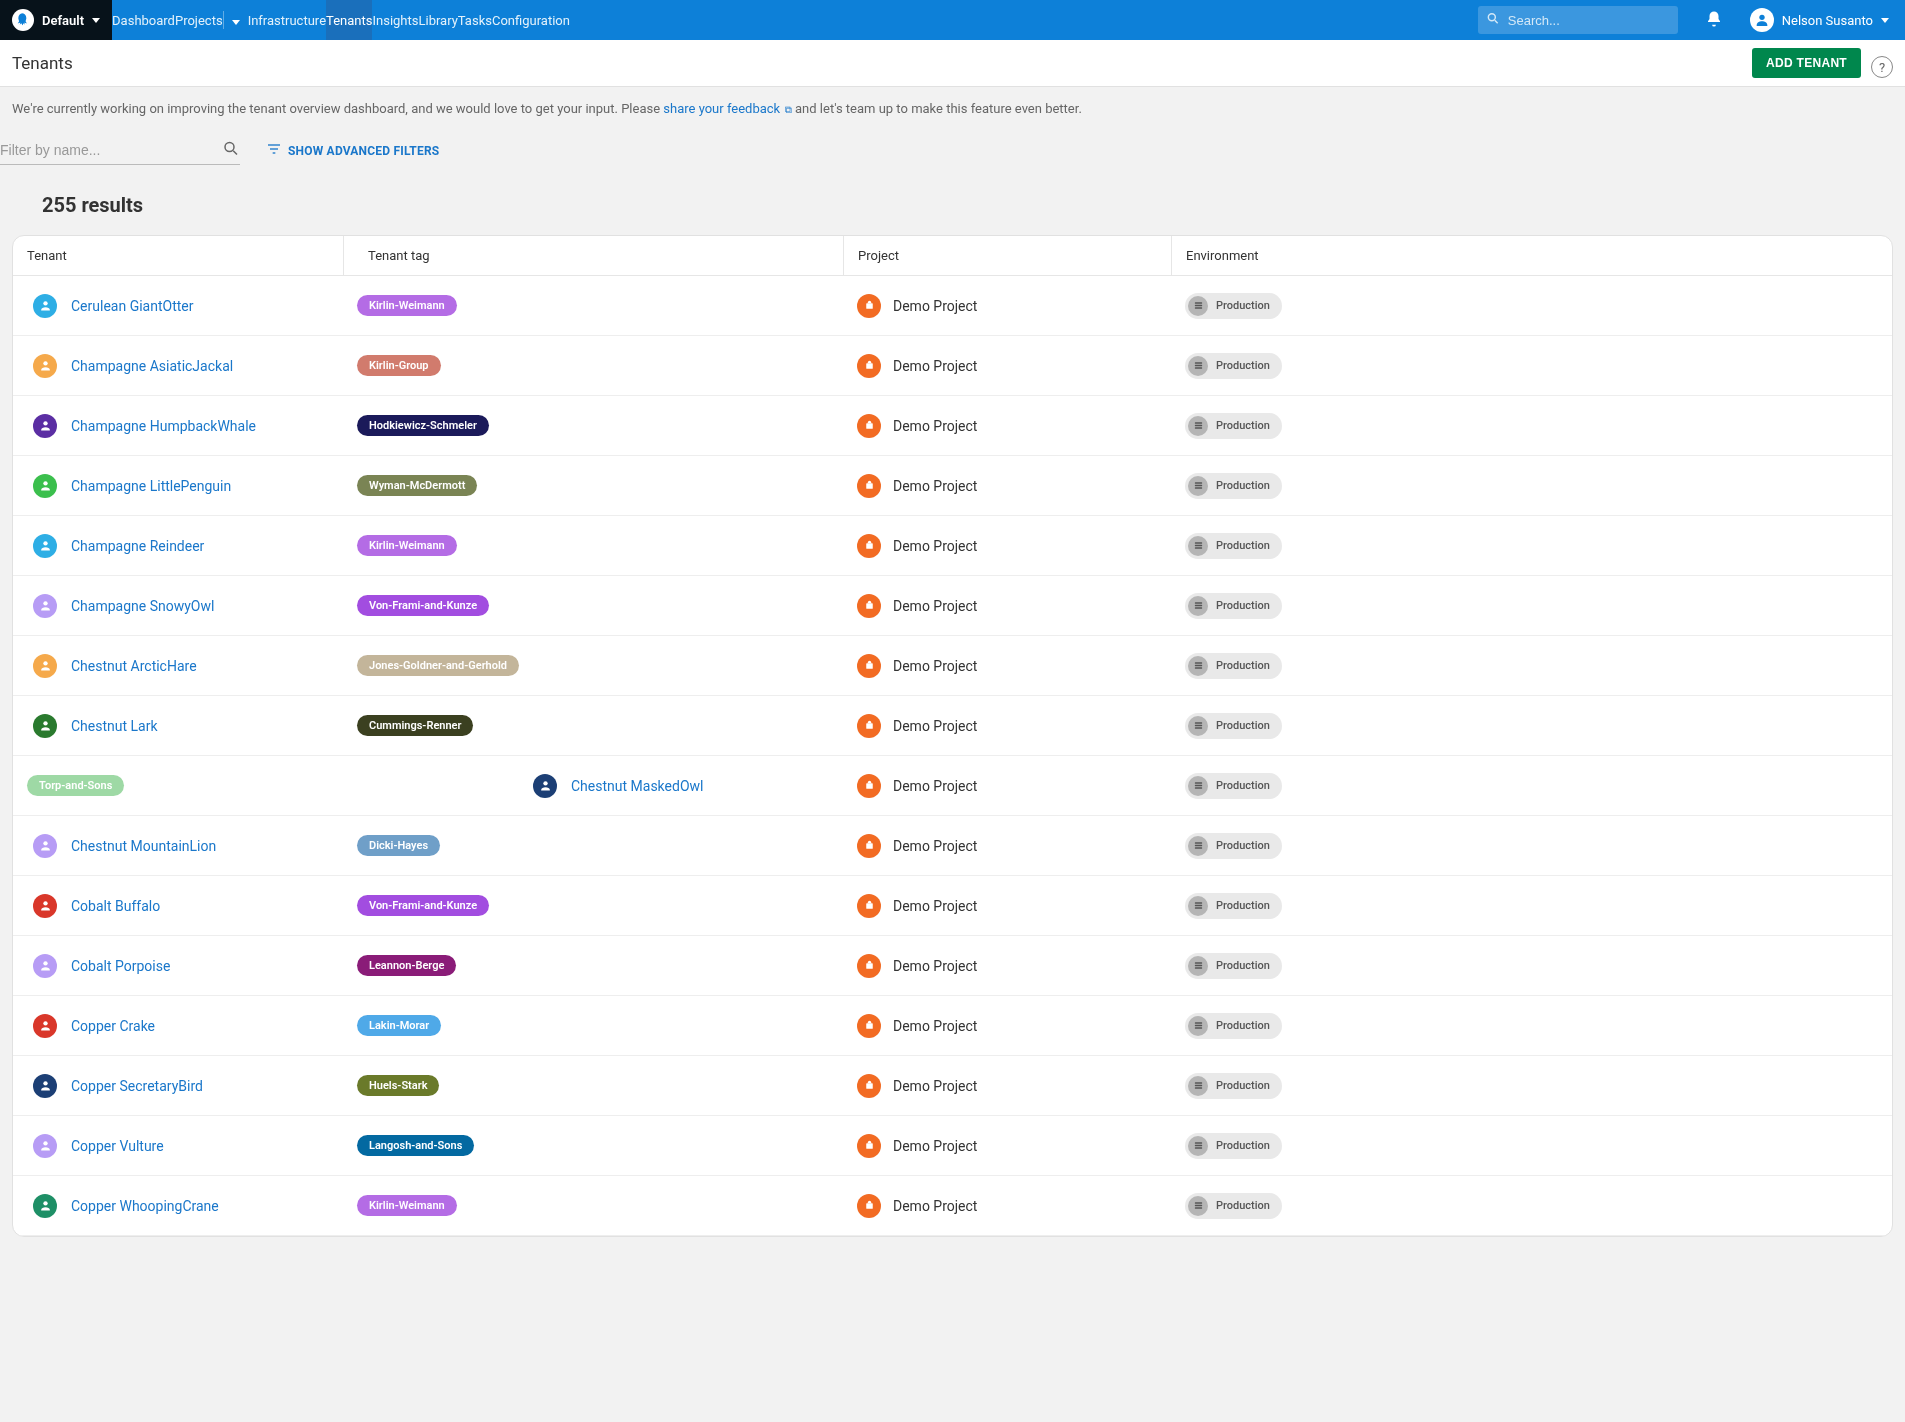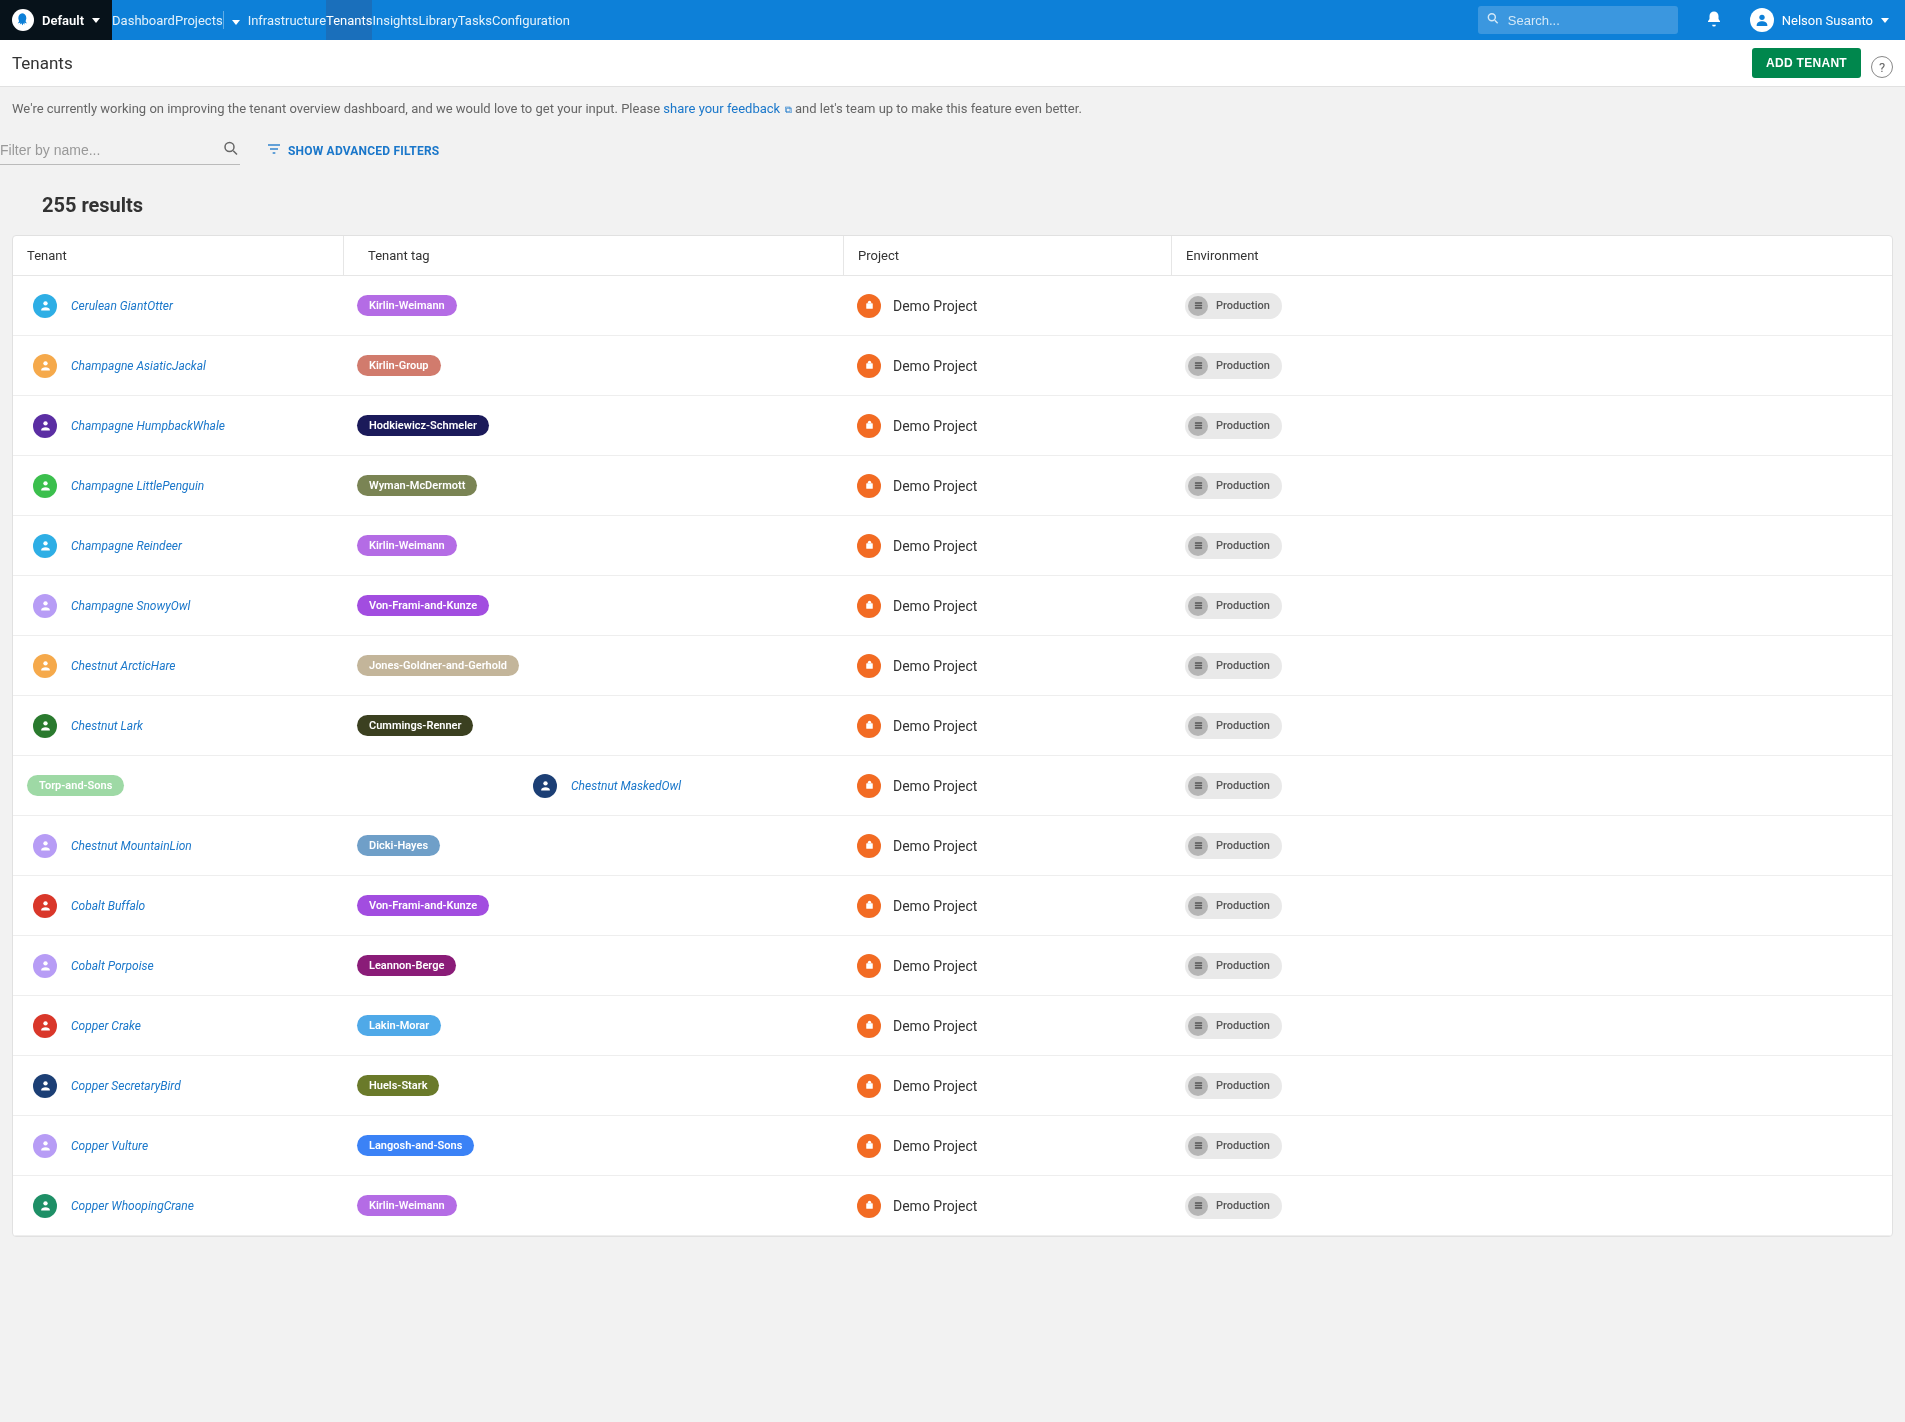--- a/index.html
+++ b/index.html
@@ -43,36 +43,36 @@
   .filter-input { border: none; background: transparent; width: 100%; padding: 6px 30px 6px 0; font-size: 14px; color: #333; }
   .filter-input::placeholder { color: #999; }
   .filter-search-icon { position: absolute; right: 0; top: 50%; transform: translateY(-50%); color: #666; }
   .adv-filters { display: flex; align-items: center; gap: 6px; color: #1a77ca; font-size: 12px; font-weight: 700; letter-spacing: 0.2px; cursor: pointer; }
   .adv-filters .f-icon { color: #1a77ca; }
 
   
   .results-count { padding: 20px 0 18px 42px; font-size: 20px; font-weight: 700; color: #333; }
 
   
-  .card { background: #fff; border: 1px solid #e1e1e1; border-radius: 4px; margin: 0 12px 40px; overflow: hidden; }
+  .card { background: #fff; border: 1px solid #e1e1e1; border-radius: 12px; margin: 0 12px 40px; overflow: hidden; }
 
   .thead { display: flex; border-bottom: 1px solid #e6e6e6; }
   .th { padding: 12px 14px; font-size: 13px; color: #333; }
   .col-tenant { width: 330px; }
   .col-tag { width: 500px; padding-left: 24px; }
   .col-proj { width: 328px; }
   .col-env { flex: 1; }
   .th-sep { border-left: 1px solid #e6e6e6; }
 
   .trow { display: flex; align-items: center; border-bottom: 1px solid #eee; min-height: 60px; }
   .td { padding: 10px 14px; font-size: 14px; }
   .td.col-tenant { display: flex; align-items: center; gap: 14px; padding-left: 20px; }
   .tenant-avatar { width: 24px; height: 24px; border-radius: 50%; display: flex; align-items: center; justify-content: center; flex-shrink: 0; }
   .tenant-avatar svg { fill: #fff; }
-  .tenant-link { color: #1a77ca; font-size: 12px; font-style: italic; }
+  .tenant-link { color: #1a77ca; font-size: 14px; }
 
   .tag-pill { display: inline-block; padding: 4px 12px; border-radius: 14px; font-size: 11px; font-weight: 600; color: #fff; }
 
   .td.col-proj { display: flex; align-items: center; gap: 12px; }
   .proj-icon { width: 24px; height: 24px; border-radius: 50%; background: #f26b23; display: flex; align-items: center; justify-content: center; flex-shrink: 0; }
   .proj-name { color: #333; font-size: 14px; }
 
   .env-chip { display: inline-flex; align-items: center; gap: 8px; background: #e9e9e9; border-radius: 14px; padding: 3px 12px 3px 3px; }
   .env-icon { width: 20px; height: 20px; border-radius: 50%; background: #b5b5b5; display: flex; align-items: center; justify-content: center; }
   .env-label { font-size: 11px; color: #555; font-weight: 500; }
@@ -613,21 +613,21 @@
       <div class="trow">
         <div class="td col-tenant">
           <span class="tenant-avatar" style="background:#b79cf5">
             <svg width="13" height="13" viewBox="0 0 24 24">
               <circle cx="12" cy="8" r="4"></circle>
               <path d="M4 20c0-3 4-5 8-5s8 2 8 5v1H4z"></path>
             </svg>
           </span>
           <a href="#" class="tenant-link">Copper Vulture</a>
         </div>
-        <div class="td col-tag"><span class="tag-pill" style="background:#3b82f6">Langosh-and-Sons</span></div>
+        <div class="td col-tag"><span class="tag-pill" style="background:#0369a1">Langosh-and-Sons</span></div>
         <div class="td col-proj">
           <span class="proj-icon">
             <svg width="13" height="13" viewBox="0 0 24 24" fill="#fff">
               <rect x="6" y="8" width="12" height="10" rx="1"></rect>
               <path d="M9 8V6a3 3 0 0 1 6 0v2"></path>
             </svg>
           </span>
           <span class="proj-name">Demo Project</span>
         </div>
         <div class="td col-env"><span class="env-chip">

